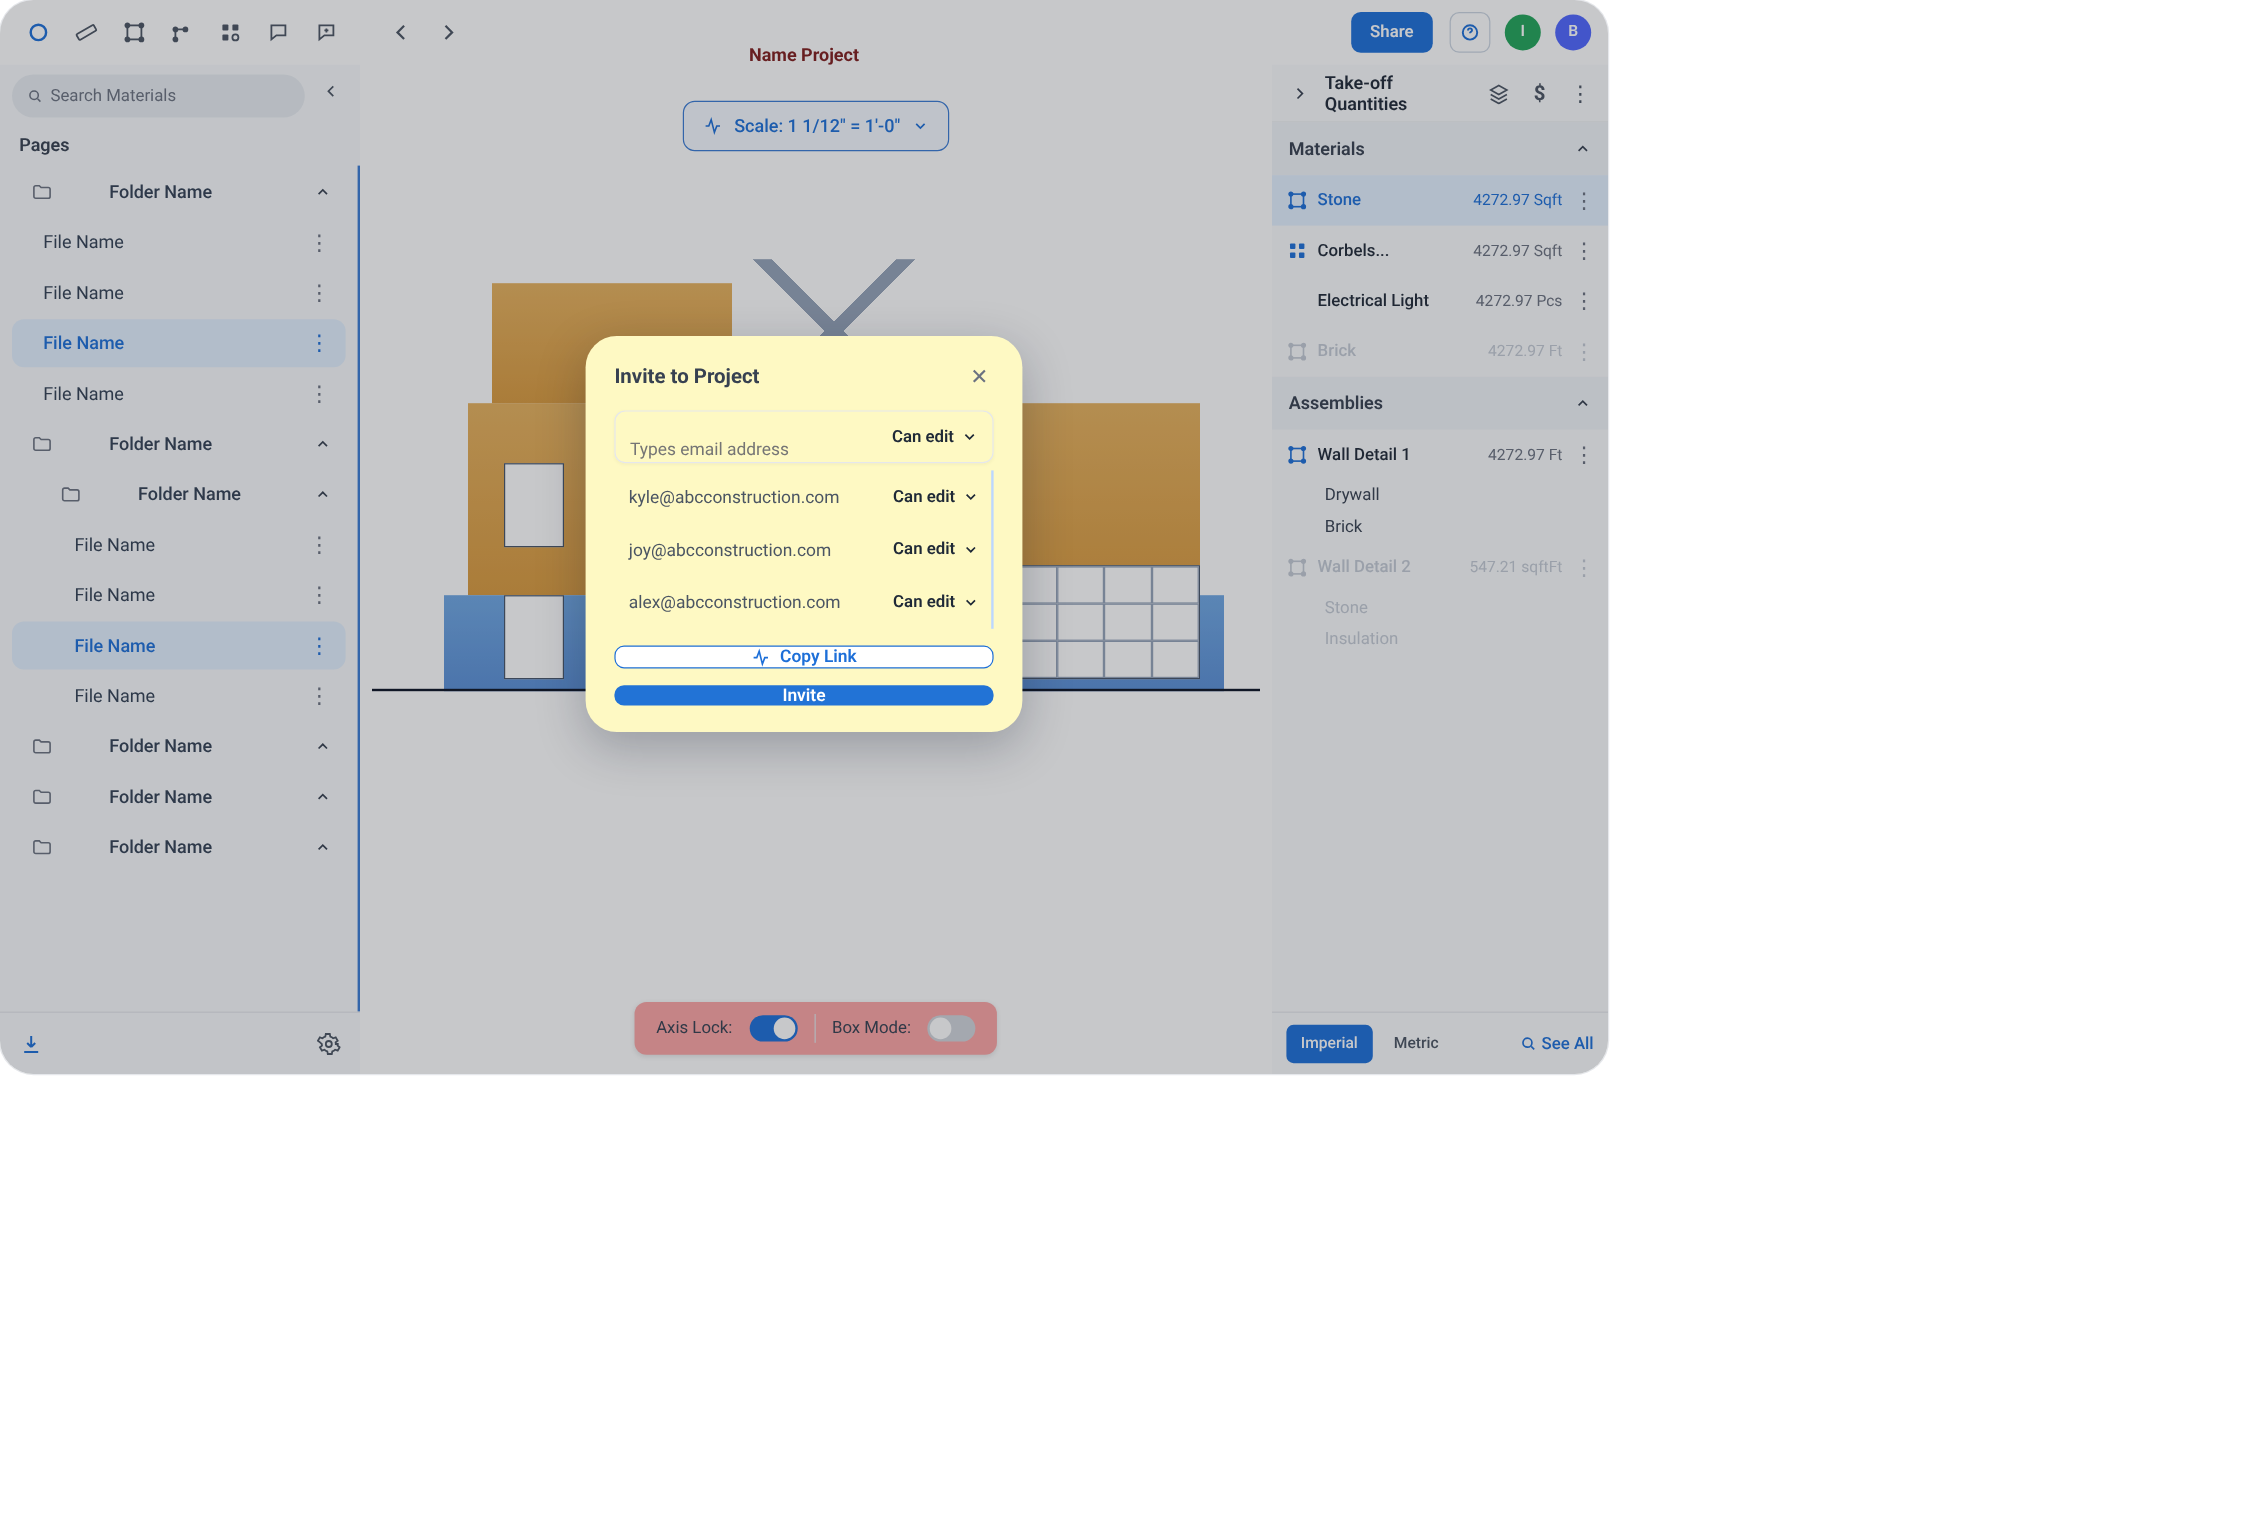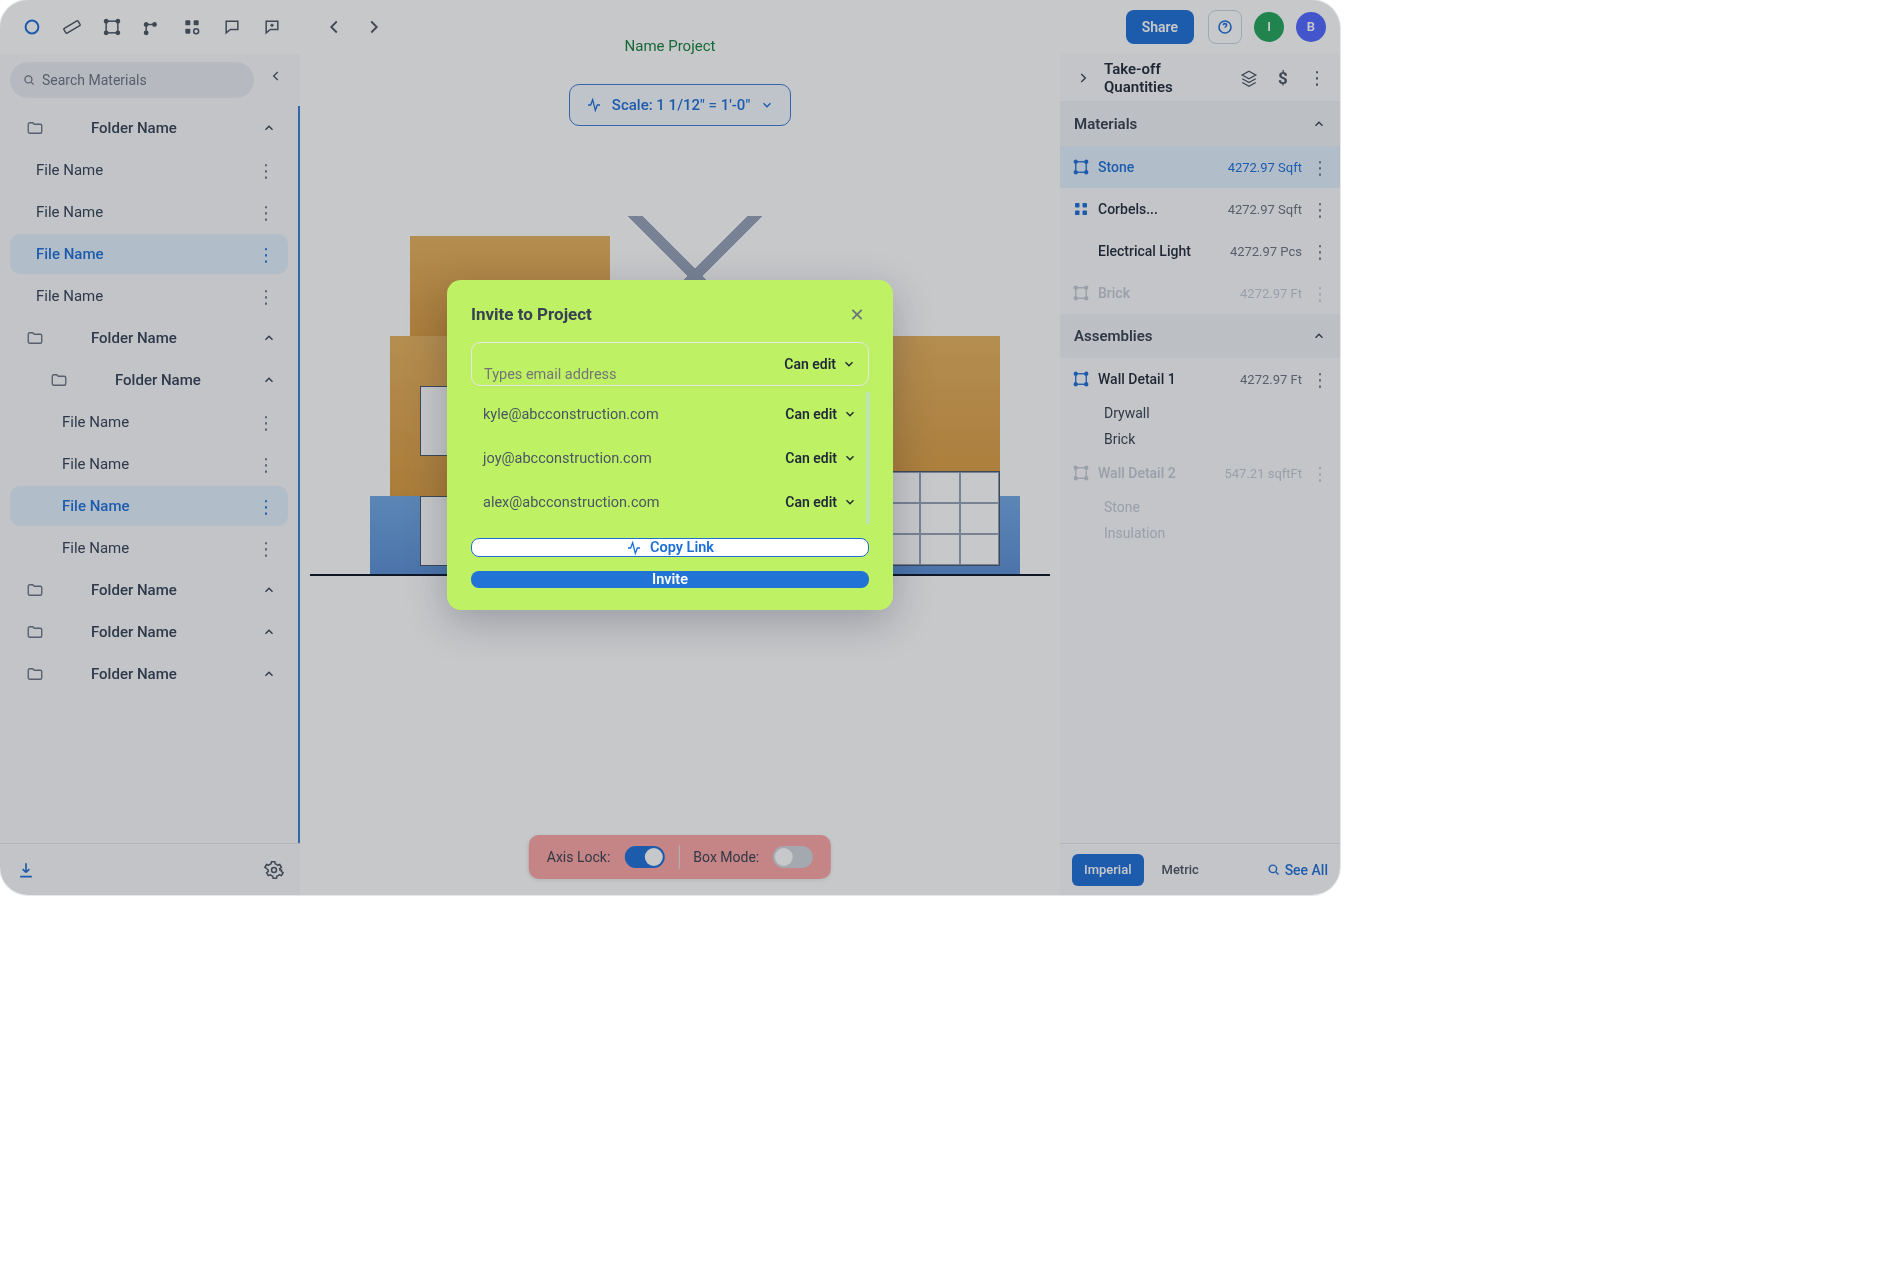--- a/index.html
+++ b/index.html
@@ -8,21 +8,21 @@
 
 .app { display: flex; flex-direction: column; width: 1340px; height: 895px; border-radius: 28px; background: #fff; position: relative; overflow: hidden; box-shadow: 0 0 0 1px #e5e7eb; }
 
 
 .shade { position: absolute; inset: 0; background: rgba(33,37,43,0.25); z-index: 50; pointer-events: none; }
 
 
 .toolbar { height: 54px; display: flex; align-items: center; padding: 0 14px; gap: 4px; border-bottom: 1px solid transparent; }
 .toolbar .tbtn { width: 36px; height: 36px; display: flex; align-items: center; justify-content: center; border-radius: 8px; color: #1f5eb8; }
 .toolbar .spacer { flex: 1; }
-.project-title { position: absolute; left: 50%; transform: translateX(-50%); font-weight: 400; color: #15803d; font-size: 15px; margin-top: 39px; }
+.project-title { position: absolute; left: 50%; transform: translateX(-50%); font-weight: 700; color: #7f1d1d; font-size: 15px; margin-top: 39px; }
 .share-btn { background: #1d6fd8; color: #fff; font-weight: 600; font-size: 14px; height: 34px; padding: 0 16px; border-radius: 8px; display: flex; align-items: center; }
 .help-btn { width: 34px; height: 34px; border-radius: 8px; border: 1.5px solid #cbd5e1; display: flex; align-items: center; justify-content: center; color: #1d6fd8; margin-left: 10px; }
 .avatar { width: 30px; height: 30px; border-radius: 50%; display: flex; align-items: center; justify-content: center; color: #fff; font-weight: 600; font-size: 13px; margin-left: 8px; }
 
 
 .cols { flex: 1; display: flex; min-height: 0; }
 
 
 .sidebar { width: 300px; display: flex; flex-direction: column; background: #f8fafc; min-height: 0; }
 .search-row { display: flex; gap: 8px; padding: 8px 10px; }
@@ -78,21 +78,21 @@
 .rp-item.sel .nm, .rp-item.sel .val { color: #1d6fd8; }
 .rp-item.dis .nm, .rp-item.dis .val, .rp-item.dis svg { color: #c3cad4; }
 .rp-sub { padding: 2px 14px 2px 44px; font-size: 14px; color: #374151; height: 26px; display: flex; align-items: center; }
 .rp-sub.dis { color: #c3cad4; }
 .rp-footer { margin-top: auto; height: 52px; border-top: 1px solid #e5e7eb; display: flex; align-items: center; padding: 0 12px; gap: 6px; }
 .seg { height: 32px; border-radius: 6px; padding: 0 12px; font-size: 13px; font-weight: 500; display: flex; align-items: center; color: #4b5563; }
 .seg.act { background: #1d6fd8; color: #fff; }
 .see-all { margin-left: auto; color: #1d6fd8; font-size: 14px; font-weight: 500; display: flex; align-items: center; gap: 4px; }
 
 
-.modal { position: absolute; z-index: 100; left: 50%; top: 280px; transform: translateX(-50%); width: 446px; background: #bef264; border-radius: 14px; box-shadow: 0 12px 40px rgba(15,23,42,0.25); padding: 22px 24px; }
+.modal { position: absolute; z-index: 100; left: 50%; top: 280px; transform: translateX(-50%); width: 364px; background: #fef9c3; border-radius: 26px; box-shadow: 0 12px 40px rgba(15,23,42,0.25); padding: 22px 24px; }
 .modal-h { display: flex; align-items: center; justify-content: space-between; margin-bottom: 16px; }
 .modal-h .t { font-weight: 700; color: #374151; font-size: 17px; }
 .modal-h .x { color: #6b7280; font-size: 18px; width: 24px; height: 24px; display: flex; align-items: center; justify-content: center; }
 .email-input { height: 44px; border: 1px solid #e5e7eb; border-radius: 9px; display: flex; align-items: center; padding: 0 12px; gap: 8px; box-shadow: 0 1px 3px rgba(0,0,0,0.04); margin-bottom: 6px; }
 .email-input input { flex: 1; border: none; outline: none; font-size: 14.5px; color: #374151; background: transparent; margin-top: 20px; }
 .perm { font-size: 14px; font-weight: 600; color: #1f2937; display: flex; align-items: center; gap: 6px; }
 .invitee-list { border-right: 2.5px solid #bcd7ff; padding-right: 2px; margin: 6px 0 14px; }
 .invitee { display: flex; align-items: center; justify-content: space-between; height: 44px; padding: 0 8px 0 12px; font-size: 14.5px; color: #4b5563; }
 .modal-actions { display: flex; gap: 14px; flex-direction: column; }
 .btn-outline { flex: 1; height: 40px; border: 1.5px solid #1d6fd8; color: #1d6fd8; border-radius: 8px; font-weight: 600; font-size: 14.5px; display: flex; align-items: center; justify-content: center; gap: 8px; background: #fff; }
@@ -189,20 +189,21 @@
               <path d="M20 20l-4-4"></path>
             </svg>
           <span>Search Materials</span>
         </div>
         <div class="collapse-btn">
           <svg width="14" height="14" viewBox="0 0 24 24" fill="none" stroke="#4b5563" stroke-width="2.4">
               <path d="M15 5l-7 7 7 7"></path>
             </svg>
         </div>
       </div>
+      <div class="pages-label">Pages</div>
 
       <div class="tree">
 
         <div class="folder">
           <svg width="18" height="18" viewBox="0 0 24 24" fill="none" stroke="#6b7280" stroke-width="1.8">
               <path d="M3 7a2 2 0 012-2h4l2 2h8a2 2 0 012 2v8a2 2 0 01-2 2H5a2 2 0 01-2-2V7z"></path>
             </svg>
           <span>Folder Name</span>
           <span class="fold-right">
               <svg width="14" height="14" viewBox="0 0 24 24" fill="none" stroke="#374151" stroke-width="2.4">

